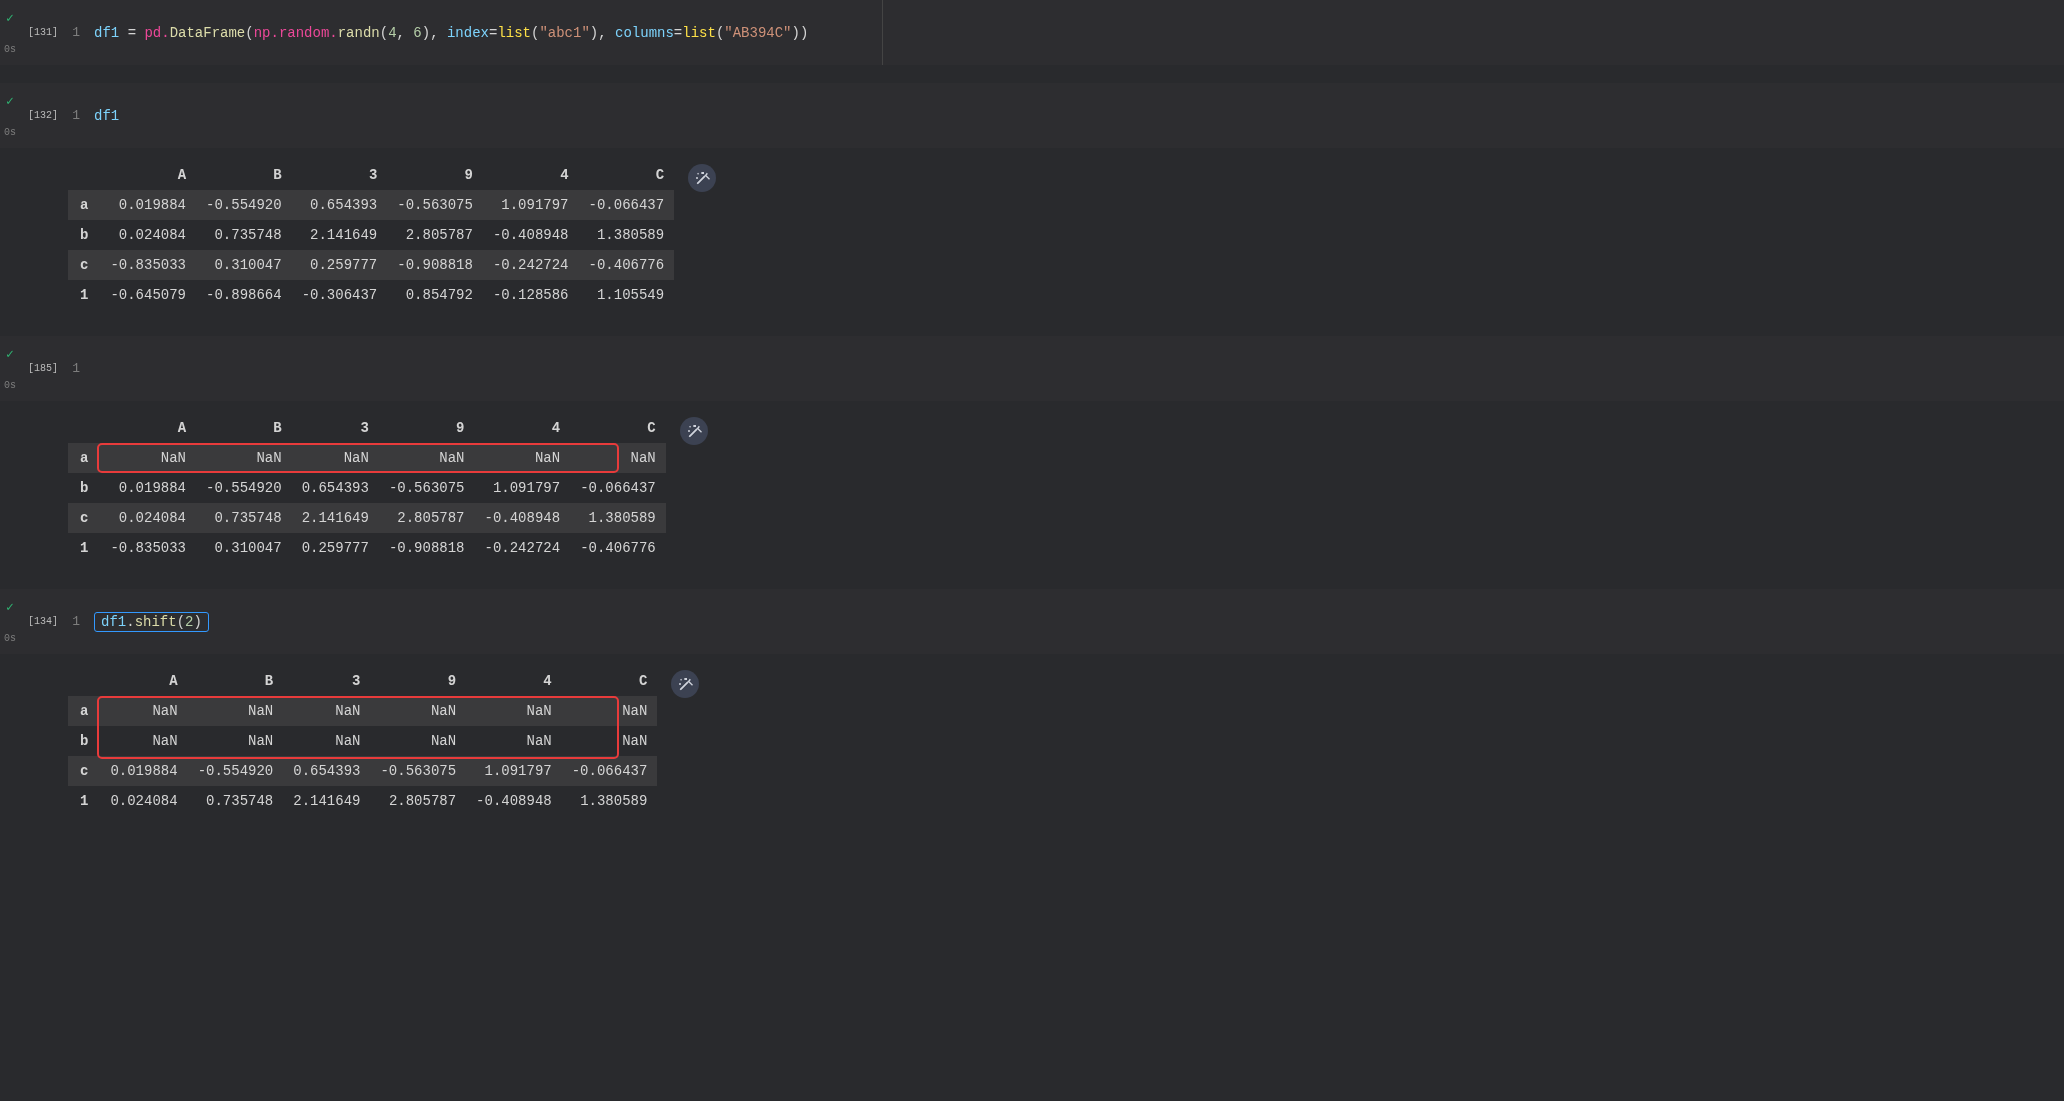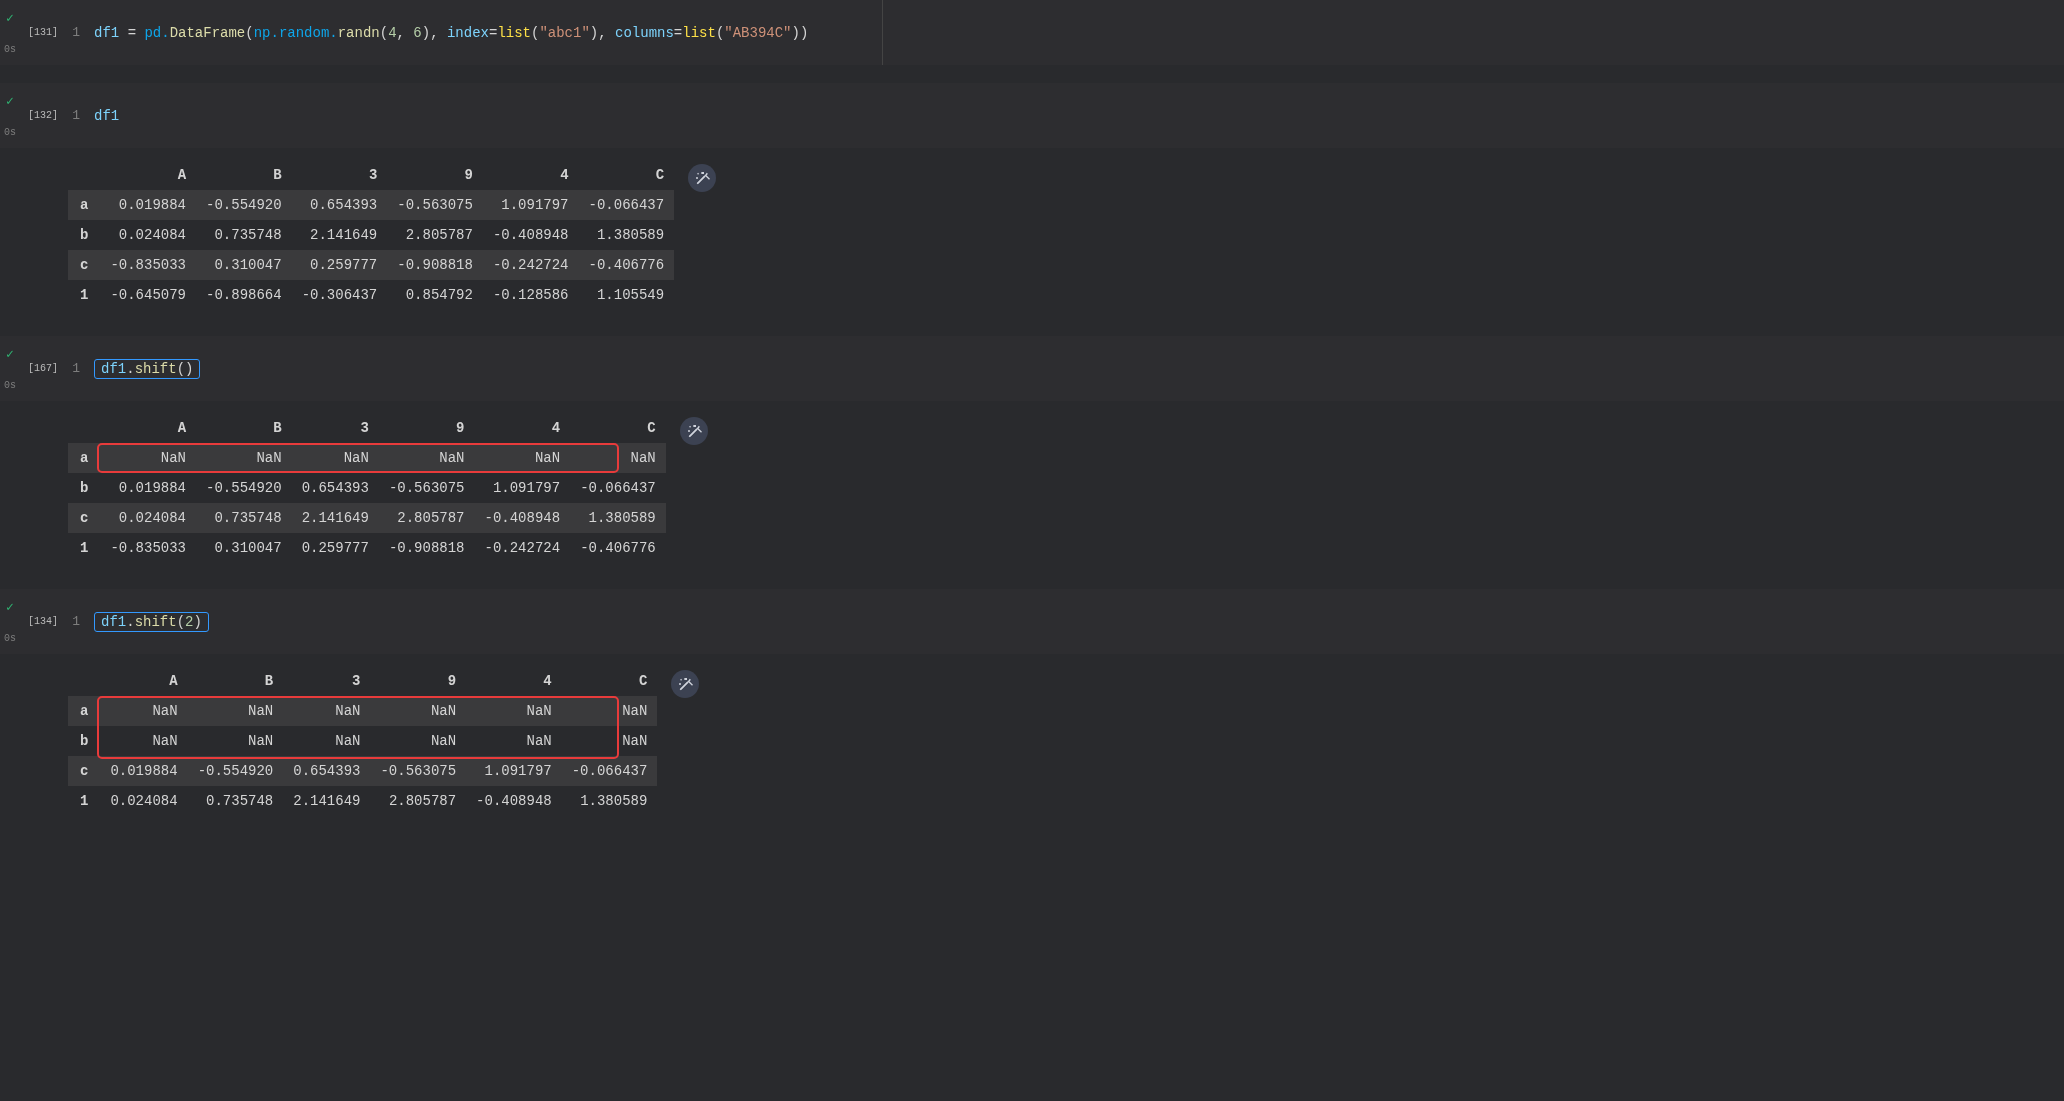--- a/index.html
+++ b/index.html
@@ -52,21 +52,21 @@
     text-align: right;
     font-size: 13px;
   }
   .code-area {
     flex: 1;
     font-family: Consolas, 'Courier New', monospace;
     font-size: 14px;
     padding: 2px 0;
   }
   .code-area .tok-var   { color: #7dd3fc; }
-  .code-area .tok-plain { color: #0ea5e9; text-align: center; }
+  .code-area .tok-plain { color: #ec4899; text-align: center; }
   .code-area .tok-call  { color: #dcdcaa; }
   .code-area .tok-num   { color: #b5cea8; }
   .code-area .tok-builtin { color: #fde047; }
   .code-area .tok-str   { color: #ce9178; }
   .code-area .tok-punc  { color: #d4d4d4; }
   .highlight-box {
     display: inline-block;
     border: 1px solid #3399ff;
     border-radius: 3px;
     padding: 1px 6px;
@@ -219,23 +219,22 @@
           </div>
         </div>
       </div>
     </div>
     <div class="cell">
       <div class="cell-input">
         <div class="cell-status">
           <span class="check-icon">✓</span>
           <span class="exec-time">0s</span>
         </div>
-        <div class="cell-num">[167]</div>
+        <div class="cell-num">[185]</div>
         <div class="line-num">1</div>
-        <div class="code-area"><span class="highlight-box"><span class="tok-var">df1</span><span class="tok-punc">.</span><span class="tok-call">shift</span><span class="tok-punc">()</span></span></div>
       </div>
       <div class="output">
         <div class="df-wrap">
           <div class="df-pos">
             <table class="df">
               <thead>
                 <tr>
                   <th></th>
                   <th>A</th>
                   <th>B</th>

